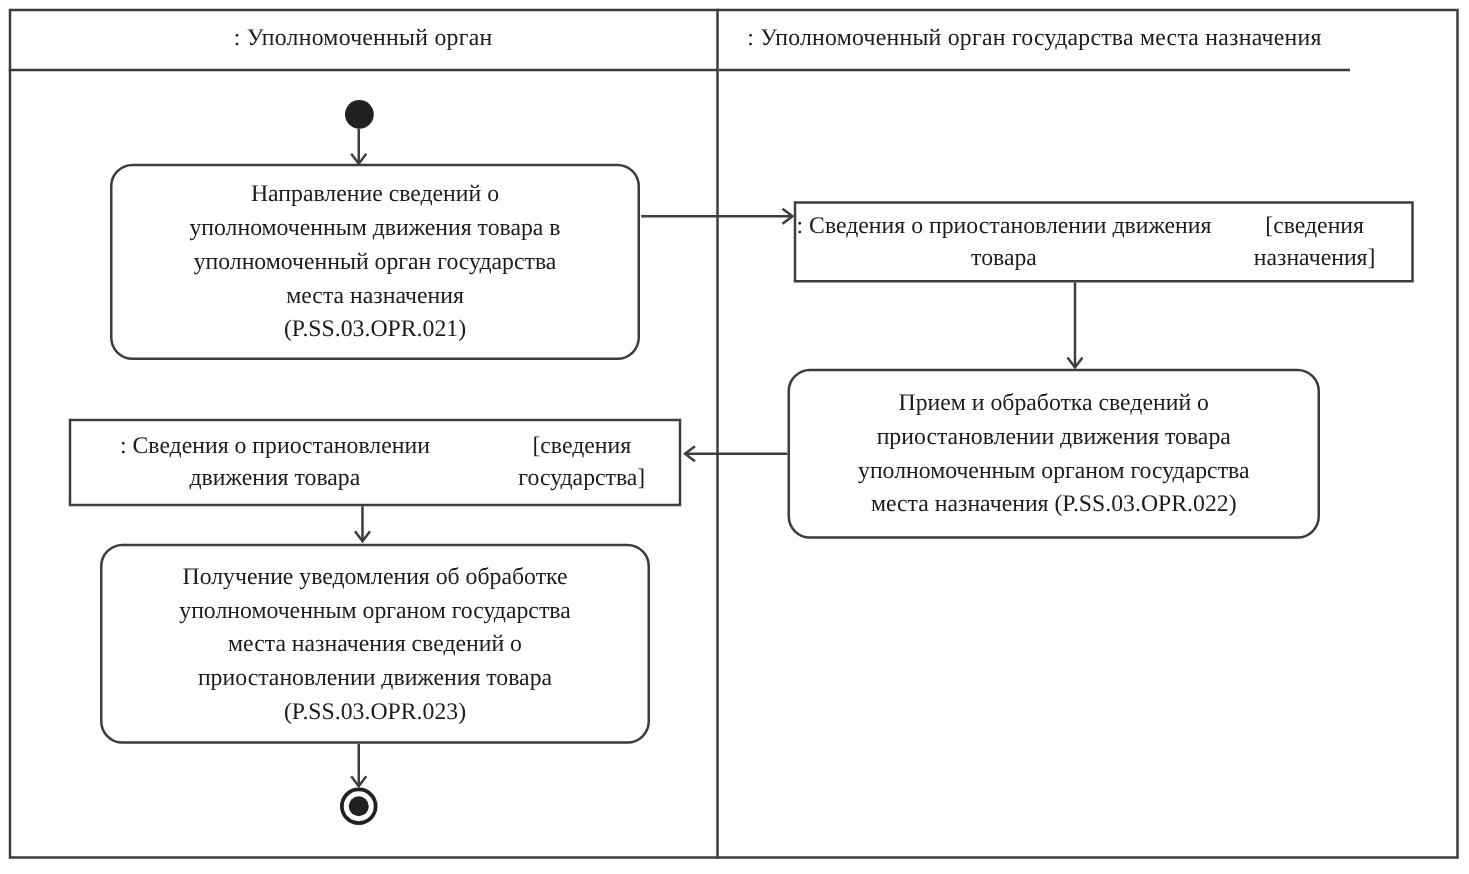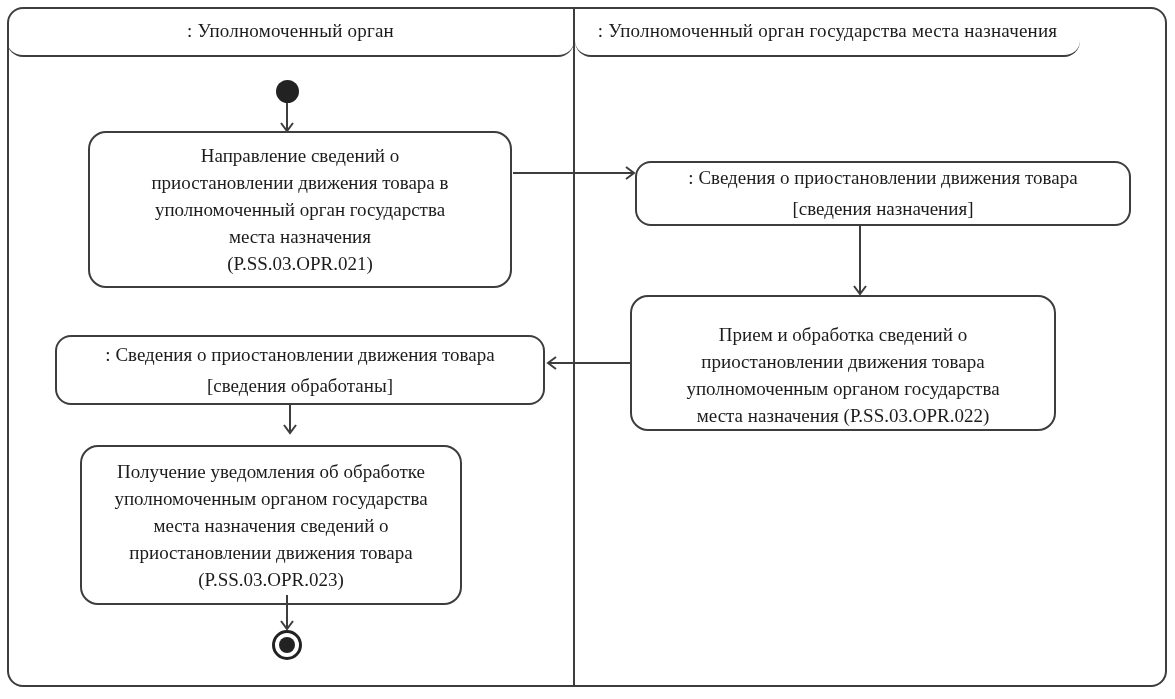--- a/index.html
+++ b/index.html
@@ -5,21 +5,21 @@
   html, body { margin: 0; padding: 0; background: #ffffff; }
   .stage {
     position: relative;
     width: 1175px;
     height: 699px;
     background: #ffffff;
     font-family: "Liberation Serif", "DejaVu Serif", serif;
     color: #1c1c1c;
     overflow: hidden;
   }
-  .abs { position: absolute; box-sizing: border-box; border-radius: 16px; }
+  .abs { position: absolute; box-sizing: border-box; }
 
   .frame {
     left: 7px; top: 7px; width: 1160px; height: 680px;
     border: 2px solid #3d3d3d;
   }
   .lane-divider {
     left: 573px; top: 7px; width: 2px; height: 680px;
     background: #3d3d3d;
   }
   .header-cell {
@@ -39,32 +39,32 @@
     text-align: center;
   }
   .activity-text {
     white-space: pre-line;
     font-size: 19px;
     line-height: 27px;
   }
   .object-box {
     border: 2px solid #3d3d3d;
     background: #ffffff;
-    display: flex; flex-direction: column;
+    display: flex; flex-direction: row;
     align-items: center; justify-content: center;
     text-align: center;
     gap: 5px;
   }
   .object-title, .object-state { font-size: 19px; line-height: 26px; }
 
   .box-activity-1 { left: 88px;  top: 131px; width: 424px; height: 157px; }
   .box-object-1   { left: 635px; top: 161px; width: 496px; height: 65px;  }
-  .box-activity-2 { left: 630px; top: 295px; width: 426px; height: 136px; align-items: flex-end; }
+  .box-activity-2 { left: 630px; top: 295px; width: 426px; height: 136px; }
   .box-object-2   { left: 55px;  top: 335px; width: 490px; height: 70px;  }
-  .box-activity-3 { left: 80px;  top: 435px; width: 382px; height: 160px; margin-top: 10px; }
+  .box-activity-3 { left: 80px;  top: 435px; width: 440px; height: 160px; }
 
   .initial-node {
     left: 276px; top: 80px; width: 23px; height: 23px;
     border-radius: 50%; background: #222222;
   }
   .final-node {
     left: 272px; top: 630px; width: 30px; height: 30px;
     border: 3px solid #222222; border-radius: 50%;
     display: flex; align-items: center; justify-content: center;
   }
@@ -94,21 +94,21 @@
 
   <div class="abs initial-node"></div>
 
   <svg class="conn" style="left:279px; top:103px;" width="16" height="29">
     <line x1="8" y1="0" x2="8" y2="27"></line>
     <polyline points="2,20 8,28 14,20"></polyline>
   </svg>
 
   <div class="abs activity-box box-activity-1">
     <div class="activity-text">Направление сведений о
-приостановлении движения товара в
+уполномоченным движения товара в
 уполномоченный орган государства
 места назначения
 (P.SS.03.OPR.021)</div>
   </div>
 
   <svg class="conn" style="left:513px; top:165px;" width="122" height="16">
     <line x1="0" y1="8" x2="120" y2="8"></line>
     <polyline points="113,2 121,8 113,14"></polyline>
   </svg>
 
@@ -129,21 +129,21 @@
 места назначения (P.SS.03.OPR.022)</div>
   </div>
 
   <svg class="conn" style="left:546px; top:355px;" width="84" height="16">
     <line x1="84" y1="8" x2="2" y2="8"></line>
     <polyline points="10,2 2,8 10,14"></polyline>
   </svg>
 
   <div class="abs object-box box-object-2">
     <div class="object-title">: Сведения о приостановлении движения товара</div>
-    <div class="object-state">[сведения обработаны]</div>
+    <div class="object-state">[сведения государства]</div>
   </div>
 
   <svg class="conn" style="left:282px; top:405px;" width="16" height="29">
     <line x1="8" y1="0" x2="8" y2="27"></line>
     <polyline points="2,20 8,28 14,20"></polyline>
   </svg>
 
   <div class="abs activity-box box-activity-3">
     <div class="activity-text">Получение уведомления об обработке
 уполномоченным органом государства

